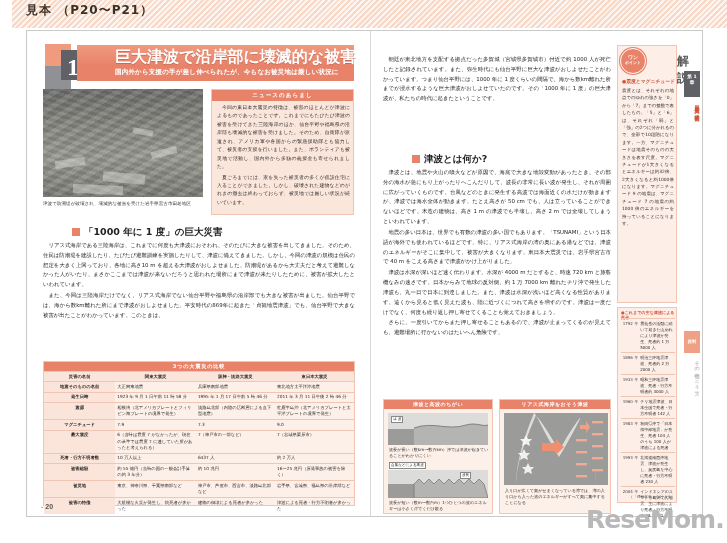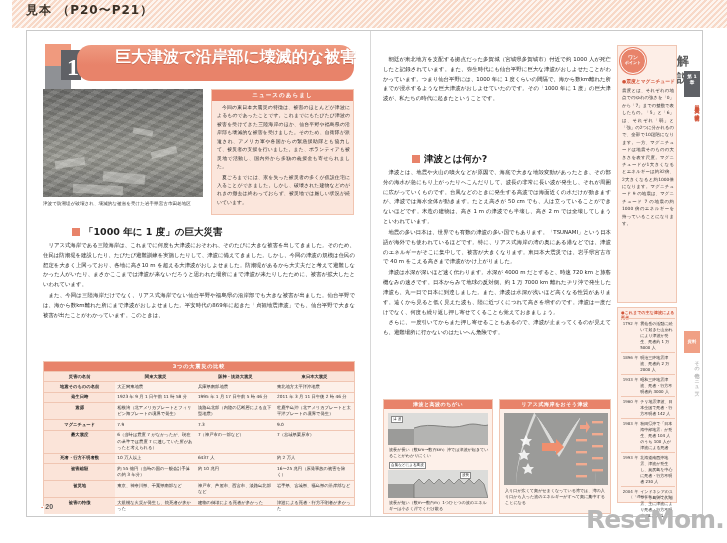--- a/index.html
+++ b/index.html
@@ -42,21 +42,20 @@
   #chapter-badge .sq-dark{position:absolute;left:16px;top:6px;width:20px;height:30px;background:#5f6166;}
   #chapter-badge .sq-gray{position:absolute;left:0;top:22px;width:26px;height:24px;background:#8f9195;}
   #chapter-badge .num{
     position:absolute;left:17px;top:11px;width:22px;text-align:center;
     font-size:24px;font-weight:bold;color:#ffffff;
     font-family:"Liberation Serif",serif;line-height:1;
   }
   #title-bar{
     position:absolute;left:50px;top:14px;width:277px;height:36px;
     background:linear-gradient(180deg,#ef9a80 0%,#e8836a 55%,#e8836a 100%);
-    border-radius:14px;
   }
   #title-bar .title{
     position:absolute;left:38px;top:2px;
     font-size:16px;font-weight:bold;color:#ffffff;letter-spacing:0px;
     text-shadow:0 1px 0 rgba(140,60,40,.35);
     font-family:"DejaVu Sans",sans-serif;white-space:nowrap;
   }
   #title-bar .subtitle{
     position:absolute;left:38px;top:23px;
     font-size:6.5px;font-weight:bold;color:#ffffff;letter-spacing:.2px;white-space:nowrap;
@@ -264,20 +263,21 @@
 
     <div id="chapter-badge">
       <div class="sq-orange"></div>
       <div class="sq-gray"></div>
       <div class="sq-dark"></div>
       <div class="num">1</div>
     </div>
 
     <div id="title-bar">
       <div class="title">巨大津波で沿岸部に壊滅的な被害</div>
+      <div class="subtitle">国内外から支援の手が差し伸べられたが、今もなお被災地は厳しい状況に</div>
     </div>
 
     <div id="photo">
       <div class="rub" style="left:12px;top:70px;width:30px;height:8px;transform:rotate(-8deg);"></div>
       <div class="rub" style="left:60px;top:84px;width:42px;height:10px;transform:rotate(5deg);"></div>
       <div class="rub" style="left:108px;top:60px;width:26px;height:7px;transform:rotate(-14deg);"></div>
       <div class="rub" style="left:30px;top:96px;width:50px;height:9px;transform:rotate(3deg);"></div>
       <div class="rub" style="left:90px;top:40px;width:20px;height:6px;transform:rotate(10deg);"></div>
     </div>
     <div id="photo-caption">津波で防潮堤が破壊され、壊滅的な被害を受けた岩手県宮古市田老地区</div>

